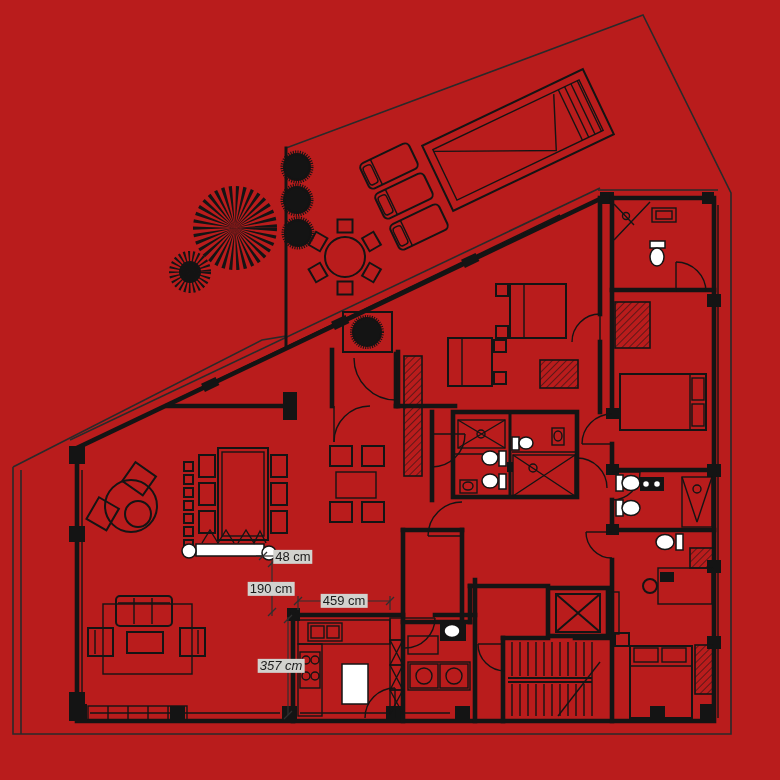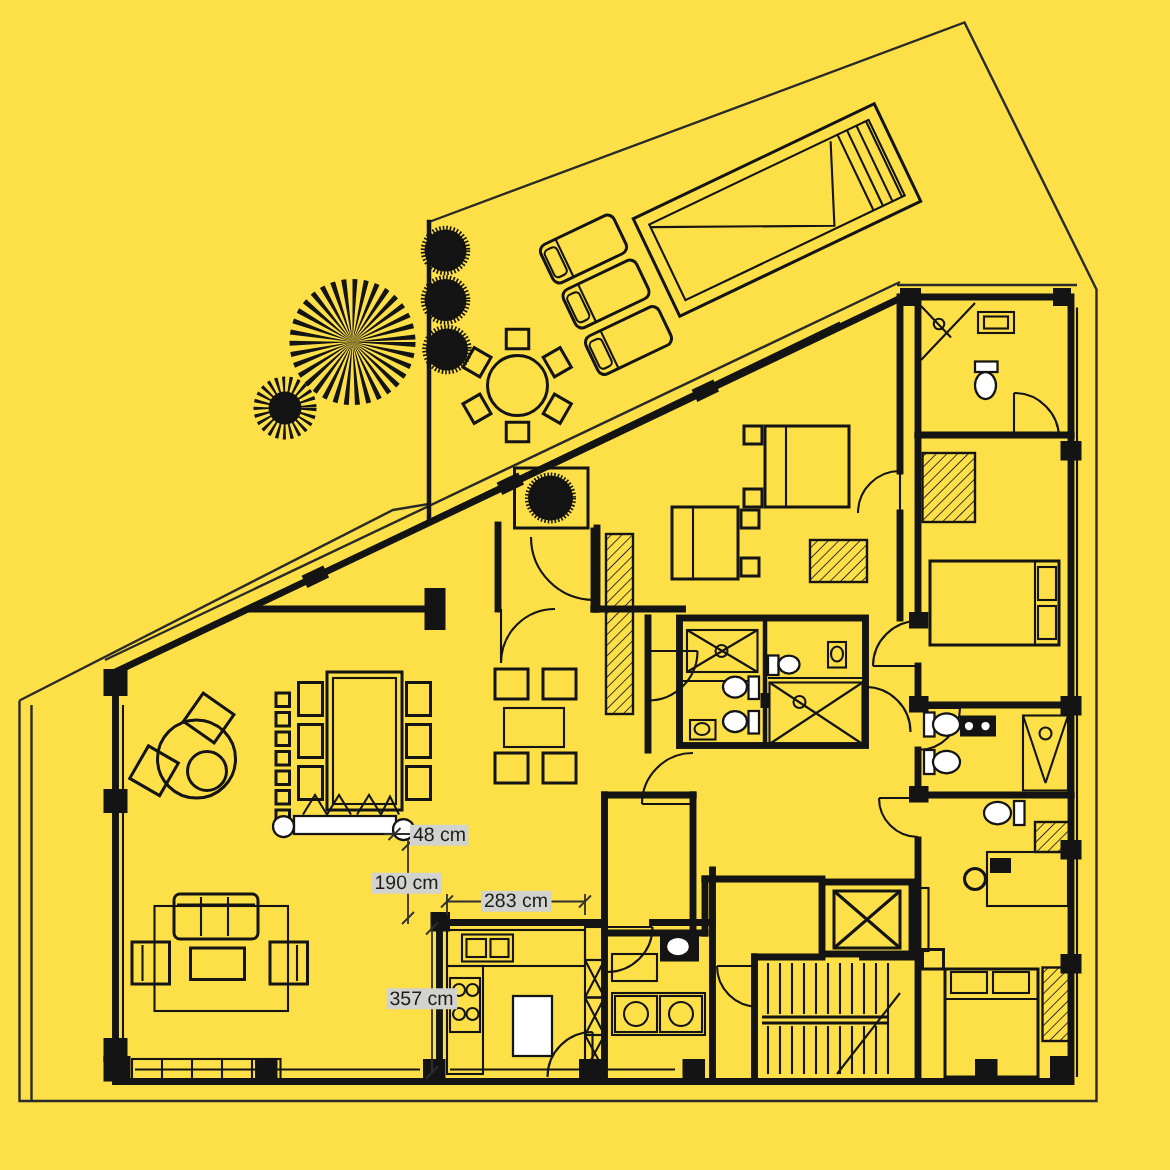--- a/index.html
+++ b/index.html
@@ -1,16 +1,16 @@
 <!DOCTYPE html>
 <html><head>
 <meta charset="utf-8">
 <style>
   html,body{margin:0;padding:0;background:#d2d2ce;}
-  .stage{position:relative;width:780px;height:780px;background:#fde047;overflow:hidden;}
+  .stage{position:relative;width:780px;height:780px;background:#b91c1c;overflow:hidden;}
   .stage svg{position:absolute;left:0;top:0;}
   .dim-label{position:absolute;transform:translate(-50%,-50%);
     font:13px "Liberation Sans",sans-serif;color:#1c1c1c;background:#d2d2ce;
     padding:0 2px;white-space:nowrap;line-height:1.1;}
   
   .w4{stroke:#141414;stroke-width:4.6;fill:none;stroke-linecap:square}
   .w3{stroke:#141414;stroke-width:3;fill:none;stroke-linecap:square}
   .t{stroke:#141414;stroke-width:1.4;fill:none}
   .t2{stroke:#141414;stroke-width:2;fill:none}
   .site{stroke:#2a2a2a;stroke-width:1.6;fill:none}
@@ -472,15 +472,15 @@
     <g>
           <line x1="288" y1="617" x2="288" y2="715"></line>
       <line x1="284" y1="623" x2="292" y2="615"></line>
           <line x1="284" y1="719" x2="292" y2="711"></line>
         </g>
   </g>
 </svg>
 
 <div class="dim-label" style="left:293px;top:557px;">48 cm</div>
 <div class="dim-label" style="left:271px;top:589px;">190 cm</div>
-<div class="dim-label" style="left:344px;top:601px;">283 cm</div>
-<div class="dim-label" style="left:281px;top:666px;">357 cm</div>
+<div class="dim-label" style="left:344px;top:601px;">459 cm</div>
+<div class="dim-label" style="left:281px;top:666px;font-style:italic;">357 cm</div>
 </div>
 
 </body></html>

